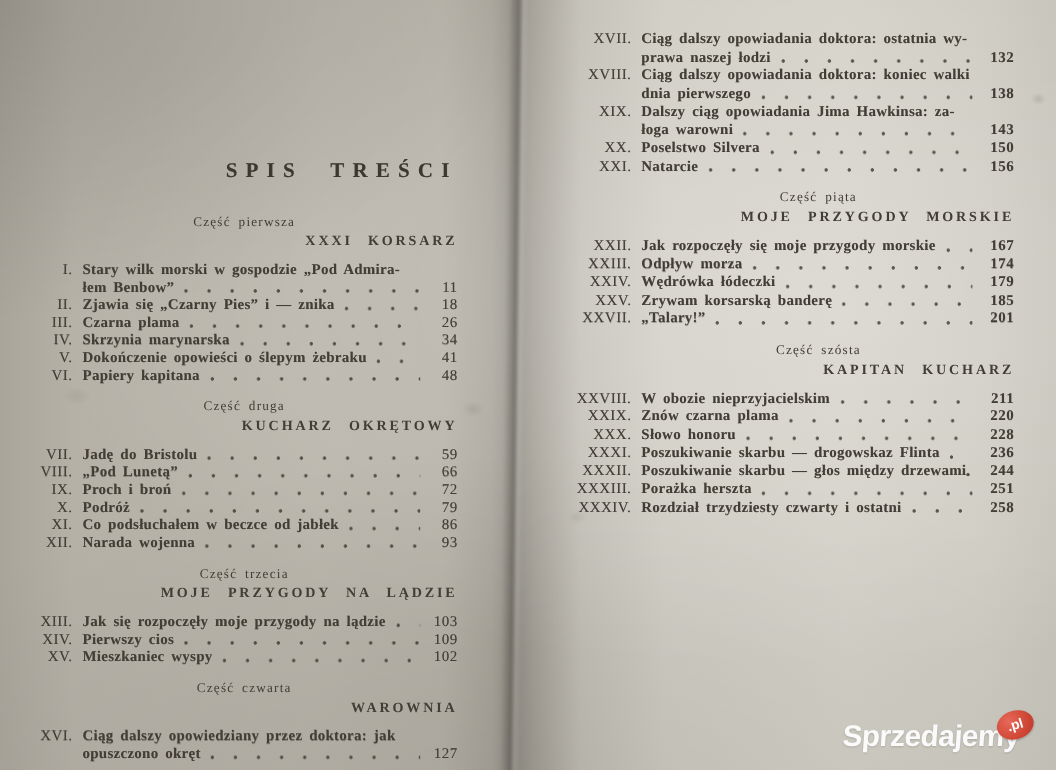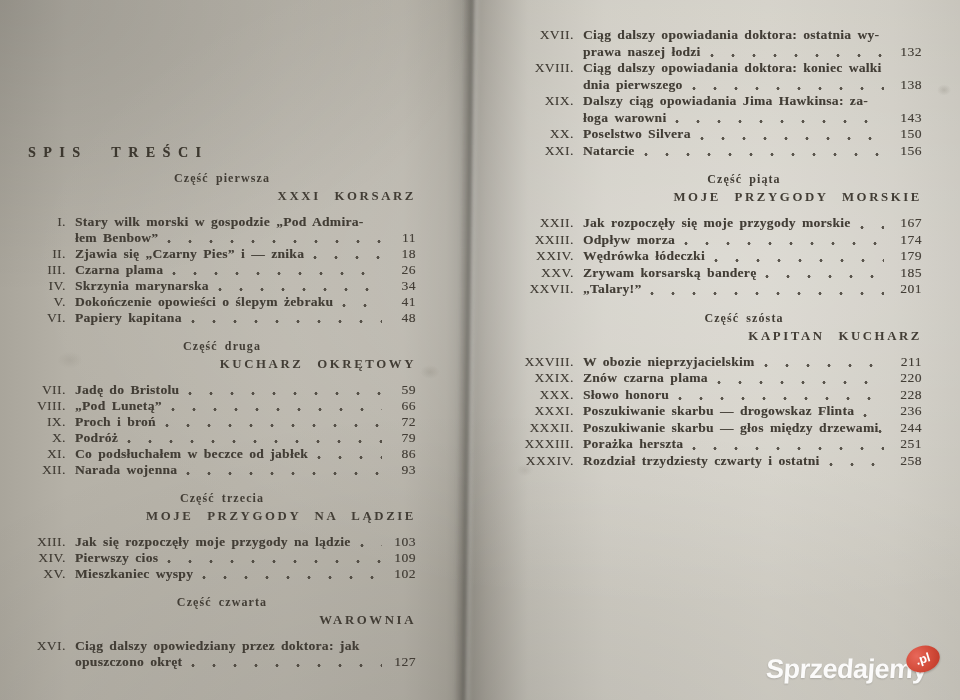--- a/index.html
+++ b/index.html
@@ -39,30 +39,30 @@
       radial-gradient(10px 8px at 944px 90px, rgba(90,84,72,.18), rgba(90,84,72,0) 70%),
       radial-gradient(18px 12px at 70px 360px, rgba(90,84,72,.10), rgba(90,84,72,0) 70%),
       radial-gradient(12px 9px at 525px 470px, rgba(90,84,72,.10), rgba(90,84,72,0) 70%);
   }
 
   .page{position:absolute;color:var(--ink);}
   .page-left{left:28px;top:145px;width:388px;}
   .page-right{left:504px;top:17px;width:418px;}
 
   .toc-title{
-    text-align:left;font-weight:bold;font-size:14px;
+    text-align:right;font-weight:bold;font-size:19px;
     letter-spacing:7.5px;word-spacing:13px;color:#3d382f;
     text-shadow:0.3px 0.3px 0.4px rgba(30,27,22,.35);
-    margin-bottom:10px;
+    margin-bottom:27px;
   }
   .toc-section{margin-top:13px;}
   .toc-section:first-of-type{margin-top:0;}
   .page-right .toc-section.first{margin-top:0;}
   .part{
-    text-align:center;font-weight:bold;font-size:12px;
+    text-align:center;font-weight:normal;font-size:12px;
     letter-spacing:1.1px;word-spacing:3px;
   }
   .head{
     text-align:right;font-weight:bold;font-size:12.8px;
     letter-spacing:2.6px;word-spacing:8px;margin-top:3px;
   }
   .page-right .part,.page-right .head{padding-left:62px;}
   .entries{margin-top:10px;}
   .page-left .entries .row{height:16px;line-height:16px;}
   .page-right .entries .row{height:16.5px;line-height:16.5px;}
@@ -73,21 +73,21 @@
   .page-right .num{width:79px;padding-right:9px;}
   .txt{flex:0 1 auto;white-space:nowrap;letter-spacing:0.3px;word-spacing:2.5px;min-width:0;font-weight:bold;}
   .leader{
     flex:1 0 6px;min-width:0;height:13px;align-self:flex-end;
     margin:0 4px 1px 9px;
     background-image:radial-gradient(circle at 2px 9.5px, var(--ink-soft) 1.25px, rgba(62,57,48,0) 1.8px);
     background-size:21px 13px;background-repeat:repeat-x;
   }
   .pg{flex:none;text-align:right;letter-spacing:0.5px;}
   .page-left .pg{width:30px;}
-  .page-right .pg{width:34px;}
+  .page-right .pg{width:34px;font-weight:bold;}
 
   
   .watermark{position:absolute;left:766px;top:648px;width:190px;height:48px;}
   .wm-word{
     position:absolute;left:0;top:6px;
     font-family:"Liberation Sans","DejaVu Sans",sans-serif;
     font-weight:bold;font-size:27px;letter-spacing:-0.5px;
     color:var(--wm-text);opacity:0.93;
     transform:skewX(-4deg);
     text-shadow:0 1px 2px rgba(0,0,0,0.16);

